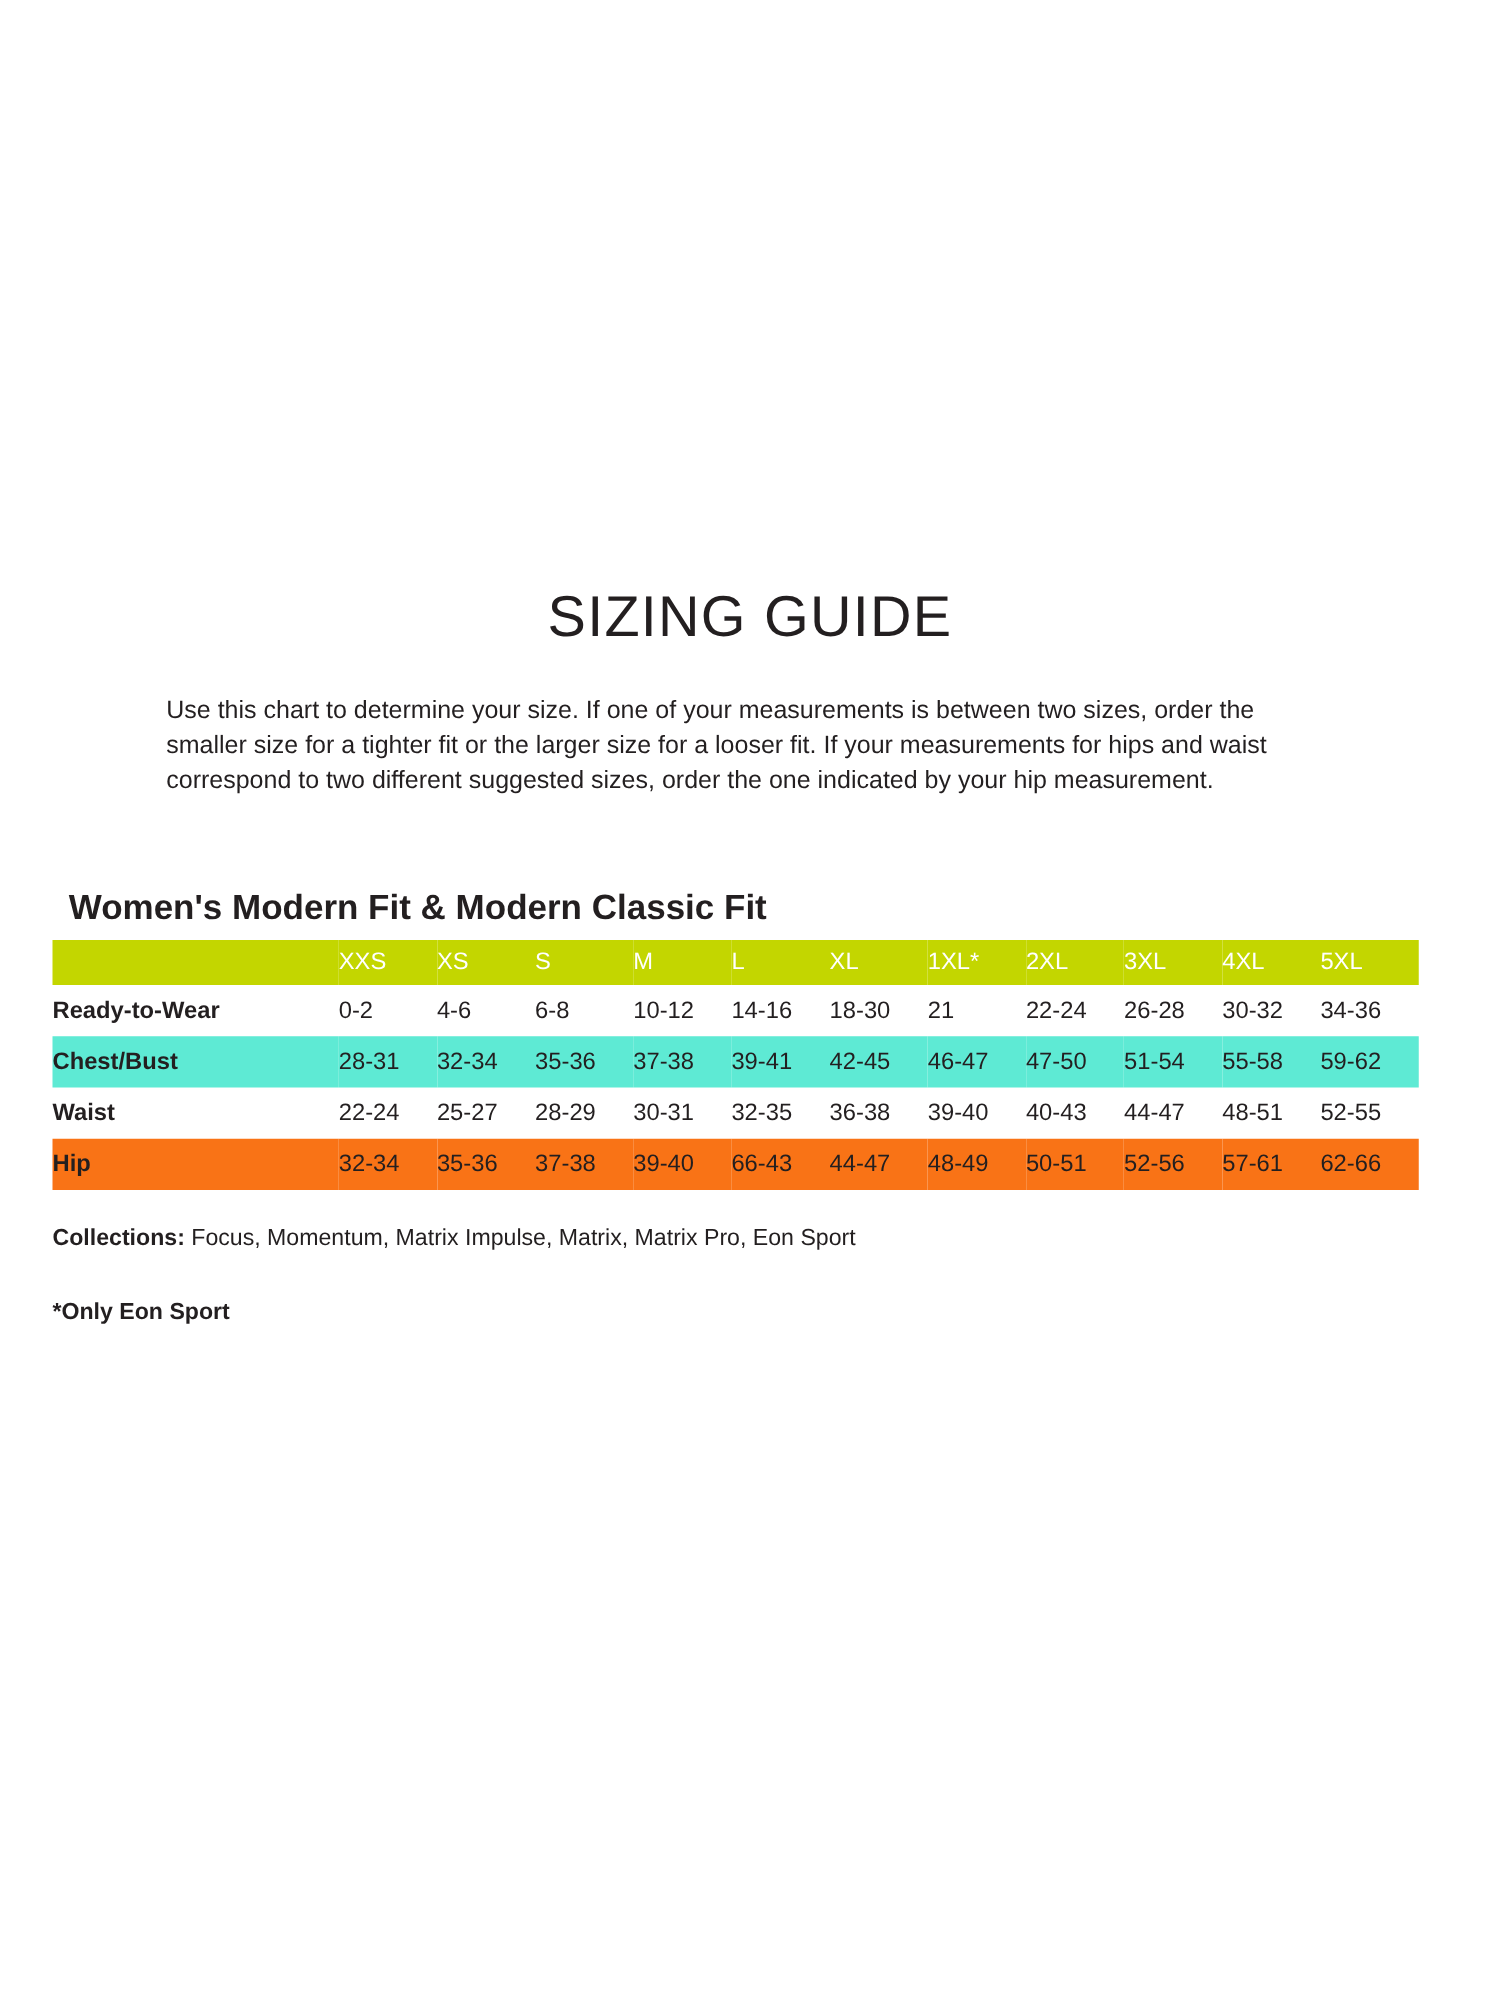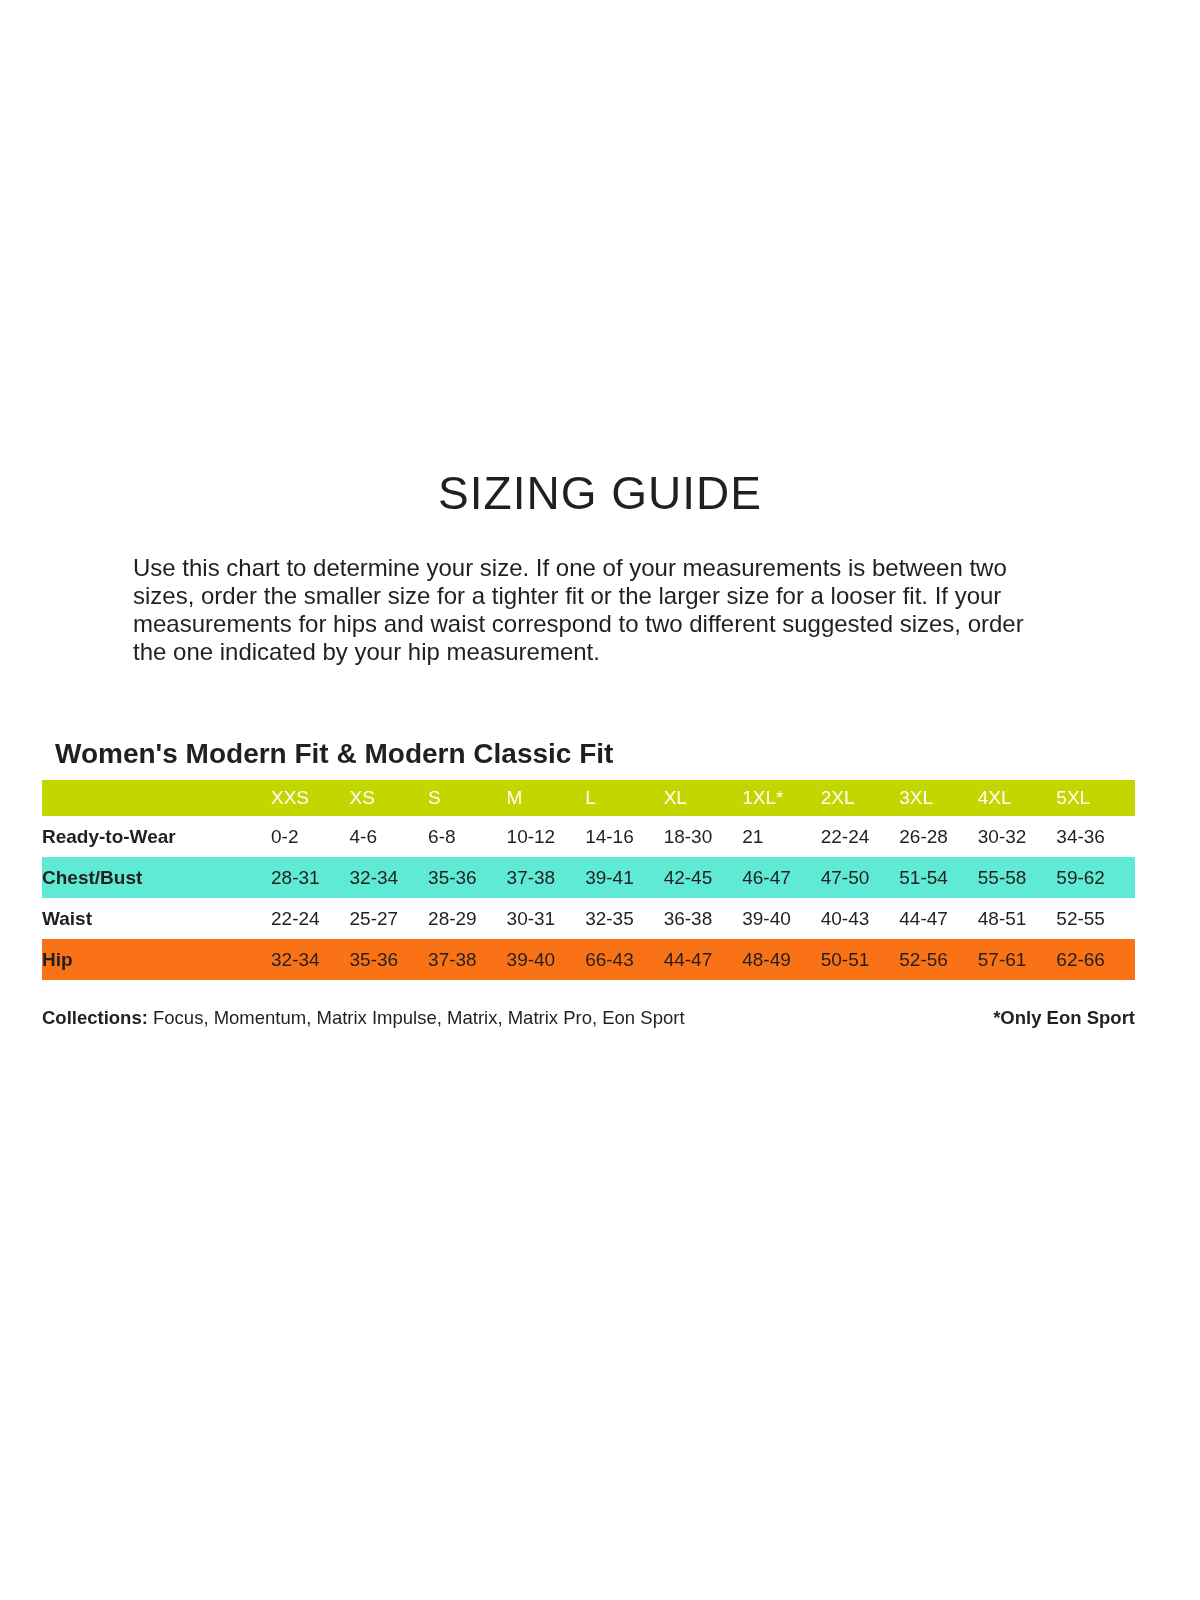--- a/index.html
+++ b/index.html
@@ -23,21 +23,21 @@
     margin: 0 0 34px 0;
     text-align: center;
     font-size: 46px;
     font-weight: 400;
     letter-spacing: 1px;
     color: #231f20;
   }
   .intro {
     width: 918px;
     margin: 0 0 16px 133px;
-    font-size: 24px;
+    font-size: 20px;
     line-height: 28px;
     font-weight: 400;
     color: #231f20;
   }
   .section-heading {
     margin: 72px 0 10px 55px;
     font-size: 28px;
     font-weight: 700;
     color: #231f20;
   }
@@ -70,20 +70,21 @@
   table.sizing-table tbody tr {
     height: 41px;
   }
   .footer-row {
     width: 1093px;
     margin: 8px 0 0 42px;
     display: flex;
     justify-content: space-between;
     align-items: baseline;
     font-size: 18.5px;
+    flex-direction: column;
   }
   .footer-row .collections b {
     font-weight: 700;
   }
   .footer-row .note {
     font-weight: 700;
   }
 </style>
 </head>
 <body>

